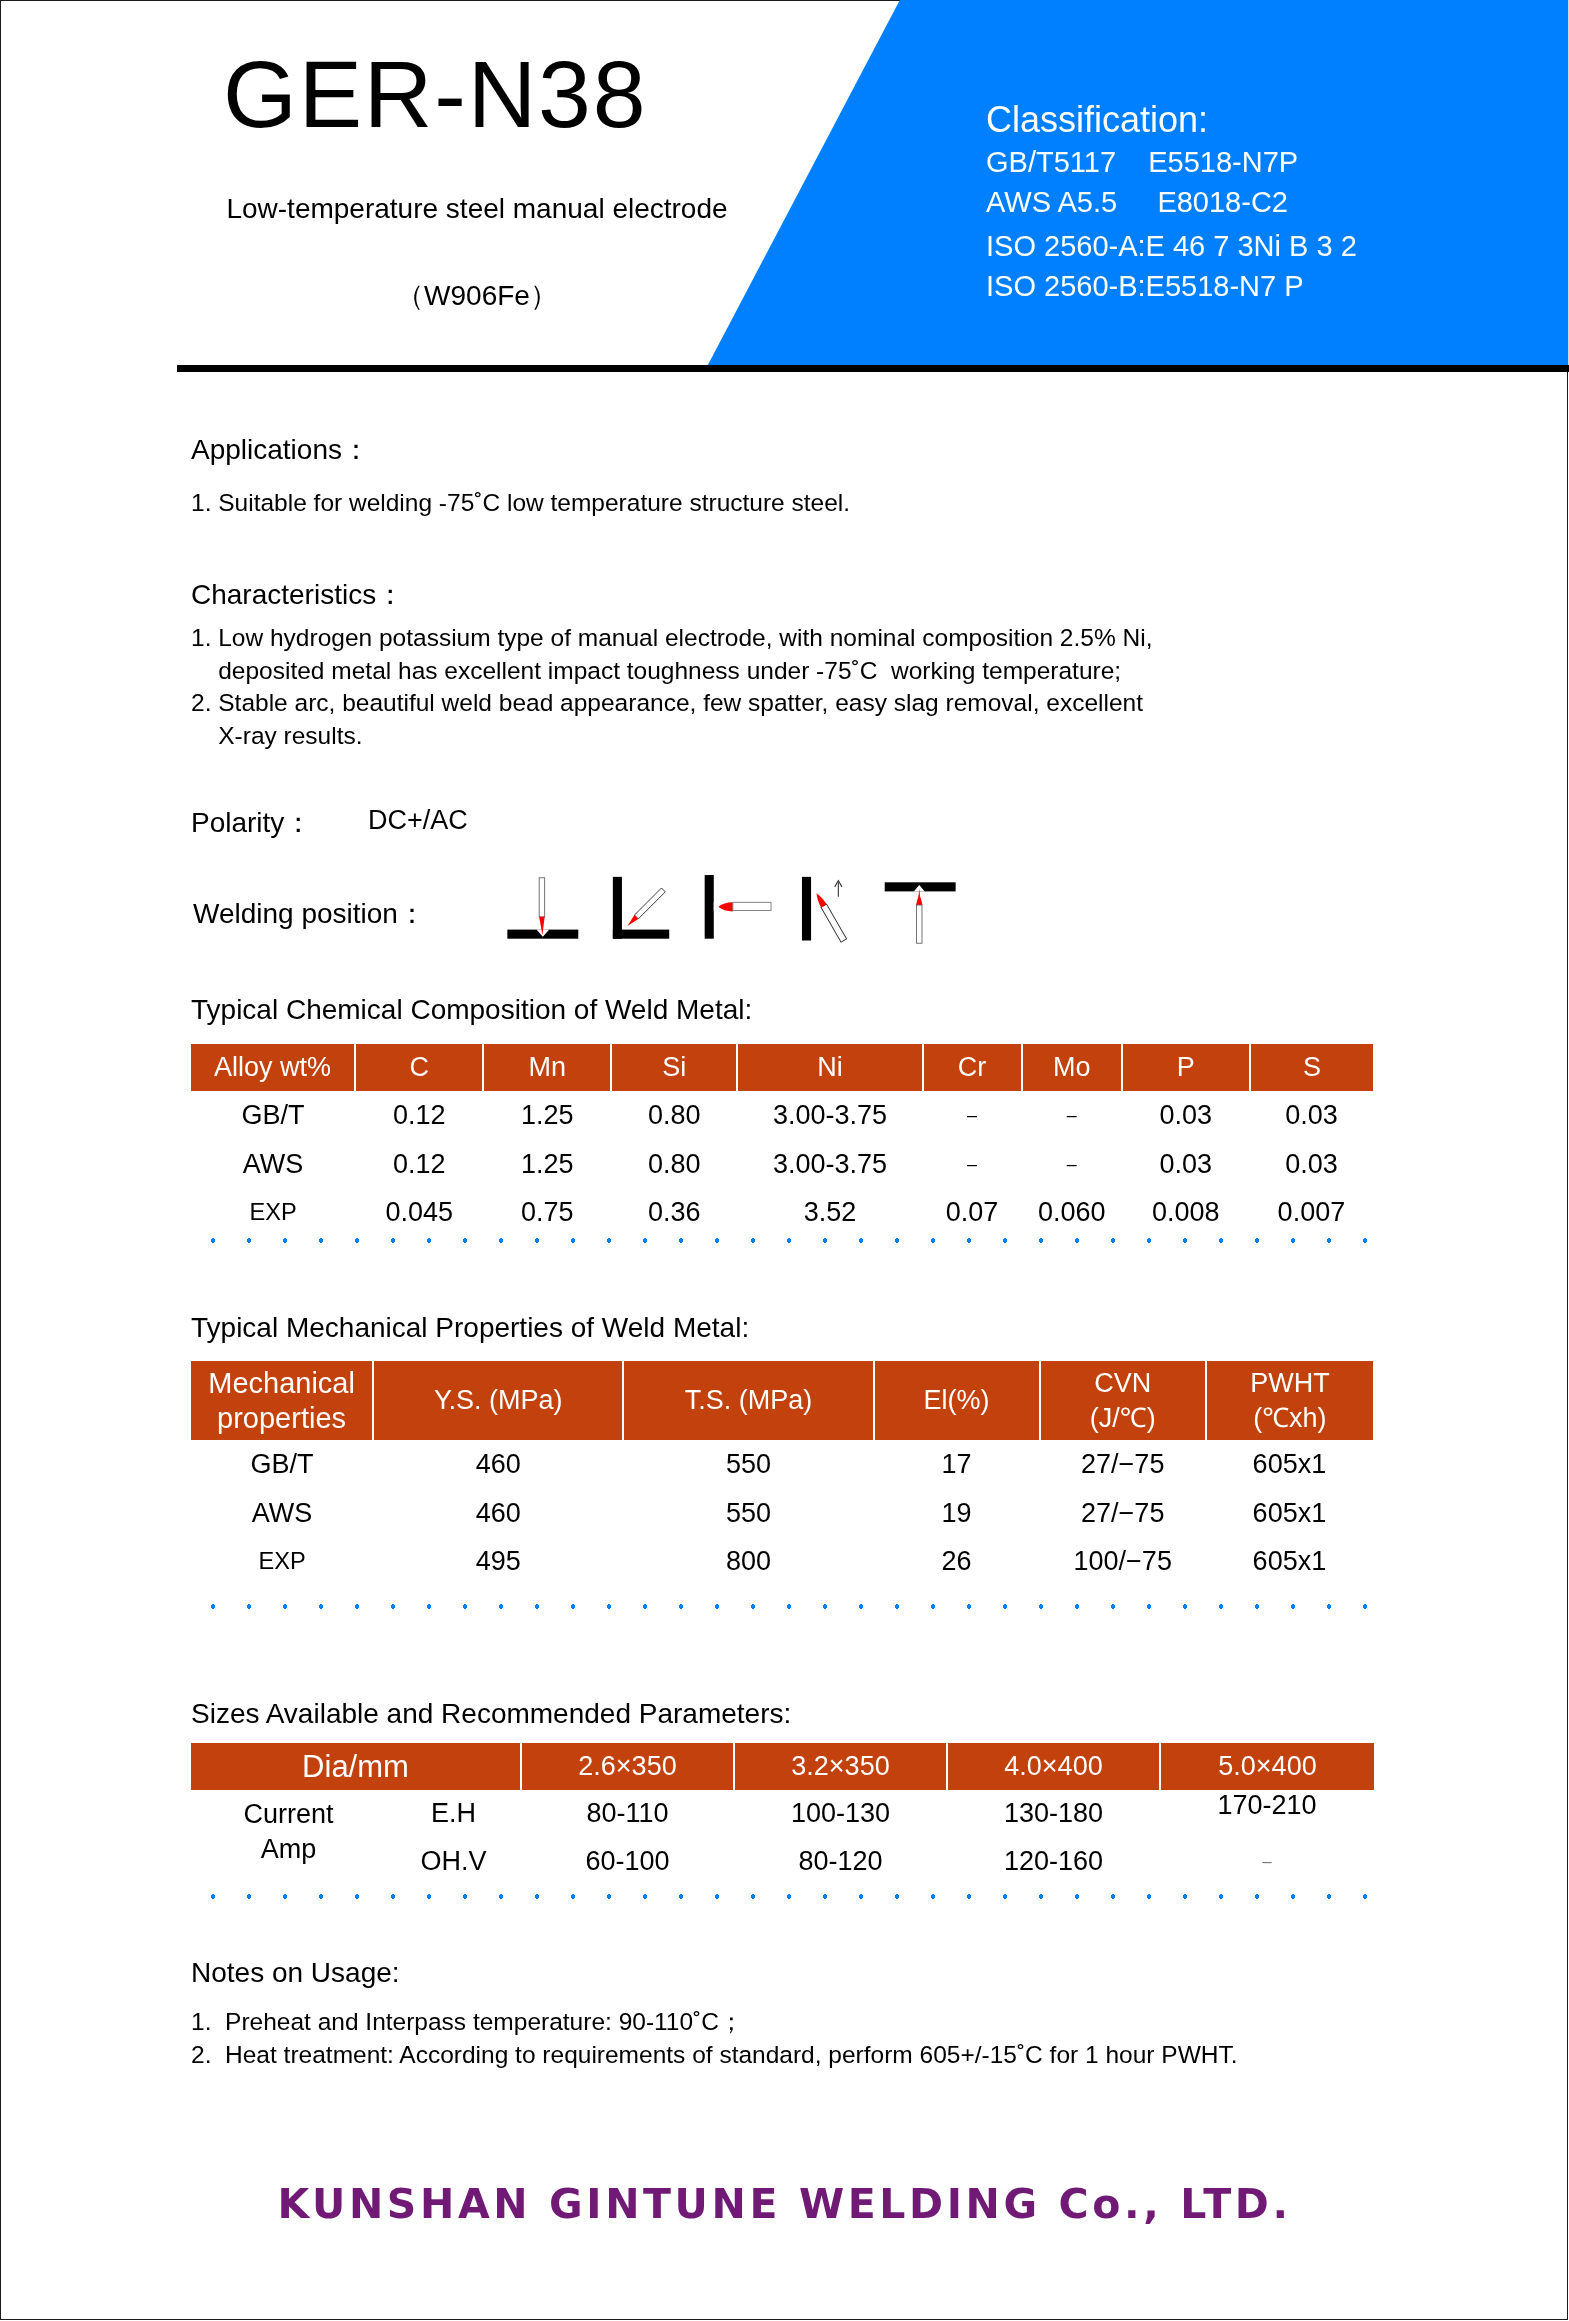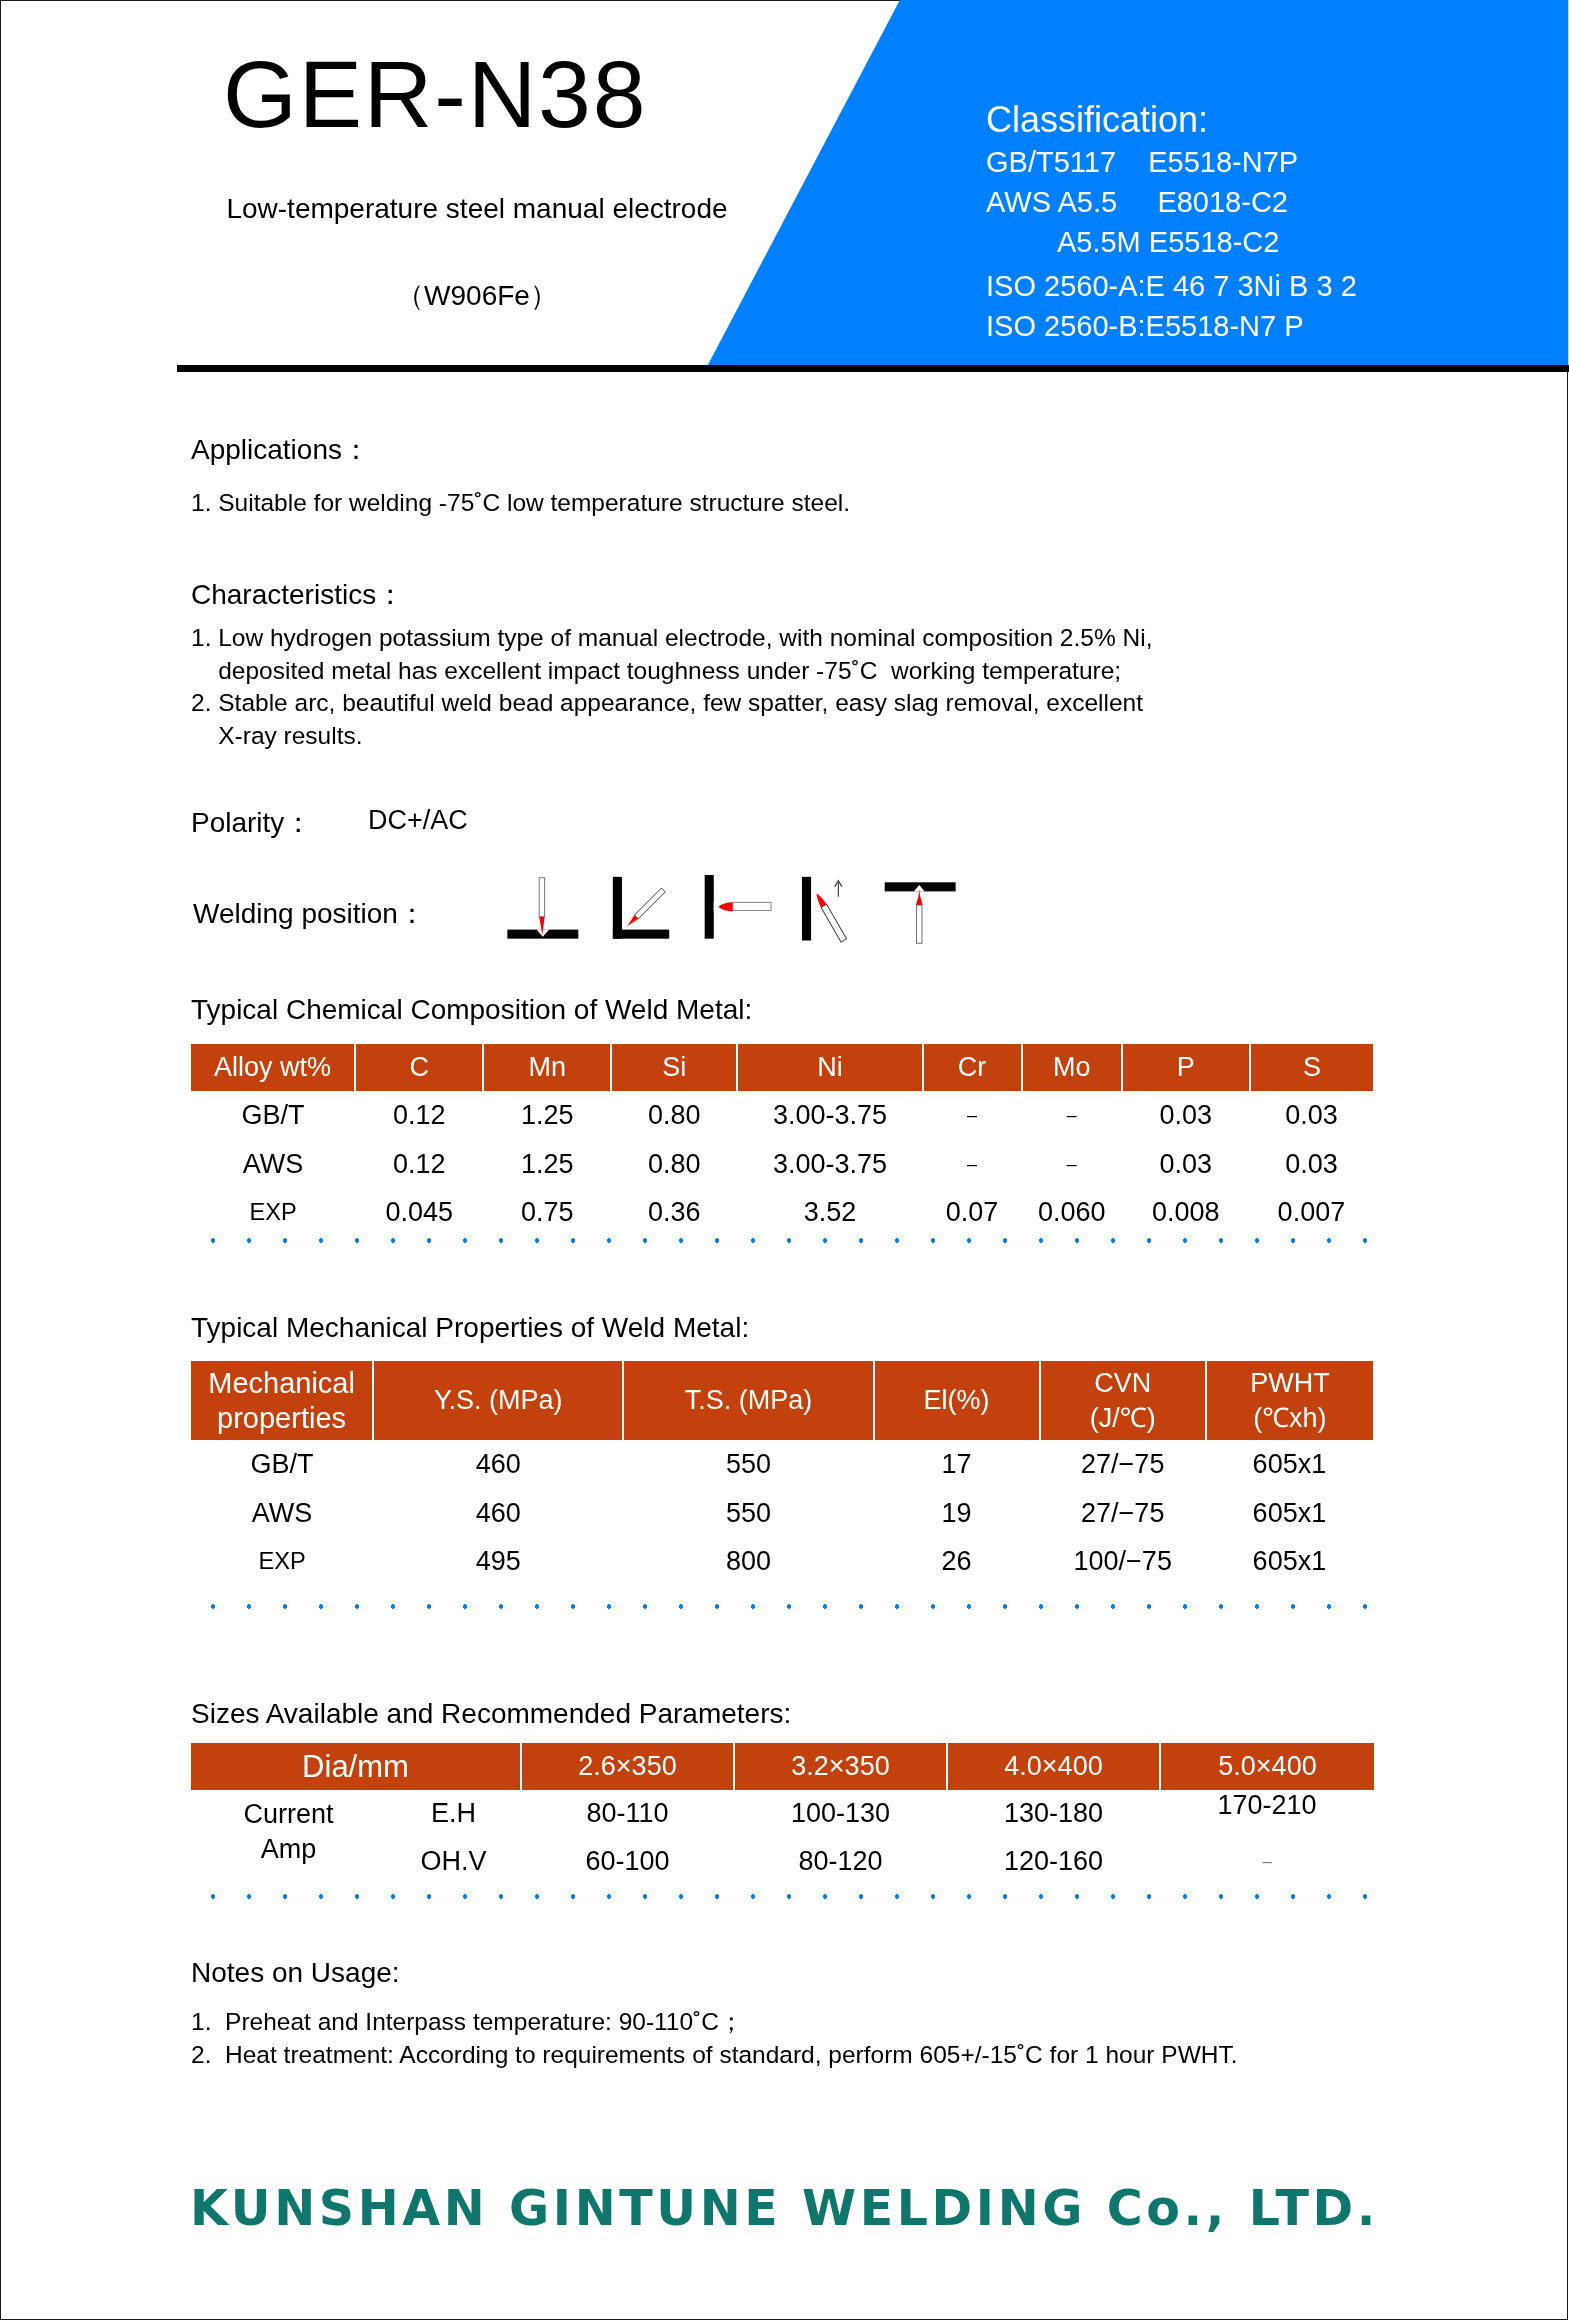--- a/index.html
+++ b/index.html
@@ -26,42 +26,41 @@
   .positions { position: absolute; left: 491px; top: 855px; width: 491px; height: 91px; }
 
   table.spec { position: absolute; left: 191px; width: 1182px; border-collapse: collapse; table-layout: fixed; }
   table.spec th { background: #c2410c; color: #fff; font-weight: normal; border-right: 2.7px solid #fff; padding: 0; }
   table.spec th:last-child { border-right: none; }
   table.spec td { text-align: center; padding: 0; }
   .dots { position: absolute; left: 195px; width: 1175px; height: 4.5px;
           background-image: radial-gradient(circle, #0080ff 2.1px, transparent 2.3px);
           background-size: 36px 4.5px; background-repeat: repeat-x; }
   .footer-company { position: absolute; left: 0; width: 1569px; top: 2180px; text-align: center;
-                    font-size: 49px; font-weight: bold; color: #0f766e; letter-spacing: 3.6px;
+                    font-size: 41px; font-weight: bold; color: #701a75; letter-spacing: 3.6px;
                     transform: scaleY(1.0); font-family: "DejaVu Sans", sans-serif; }
 </style>
 </head>
 <body>
 
 <div class="frame"></div>
 
 <svg class="blue-panel" width="1569" height="366" viewBox="0 0 1726 403">
   <polygon points="990,0 1726,0 1726,403 778,403" fill="#0080ff"></polygon>
 </svg>
 <div class="black-bar"></div>
 
 <div class="product-code">GER-N38</div>
 <div class="subtitle">Low-temperature steel manual electrode</div>
 <div class="alt-name">（W906Fe）</div>
 
 <div class="class-block">
   <div class="class-title">Classification:</div>
   <div class="class-line">GB/T5117    E5518-N7P</div>
   <div class="class-line">AWS A5.5     E8018-C2</div>
-  <div class="class-line">         A5.5M E5518-C2</div>
   <div class="class-line gap">ISO 2560-A:E 46 7 3Ni B 3 2</div>
   <div class="class-line">ISO 2560-B:E5518-N7 P</div>
 </div>
 
 <div class="section-title" style="top:431px">Applications：</div>
 <div class="para" style="top:486px">1. Suitable for welding -75˚C low temperature structure steel.</div>
 
 <div class="section-title" style="top:576px">Characteristics：</div>
 <div class="para" style="top:621px">1. Low hydrogen potassium type of manual electrode, with nominal composition 2.5% Ni,</div>
 <div class="para" style="top:654px">    deposited metal has excellent impact toughness under -75˚C  working temperature;</div>

